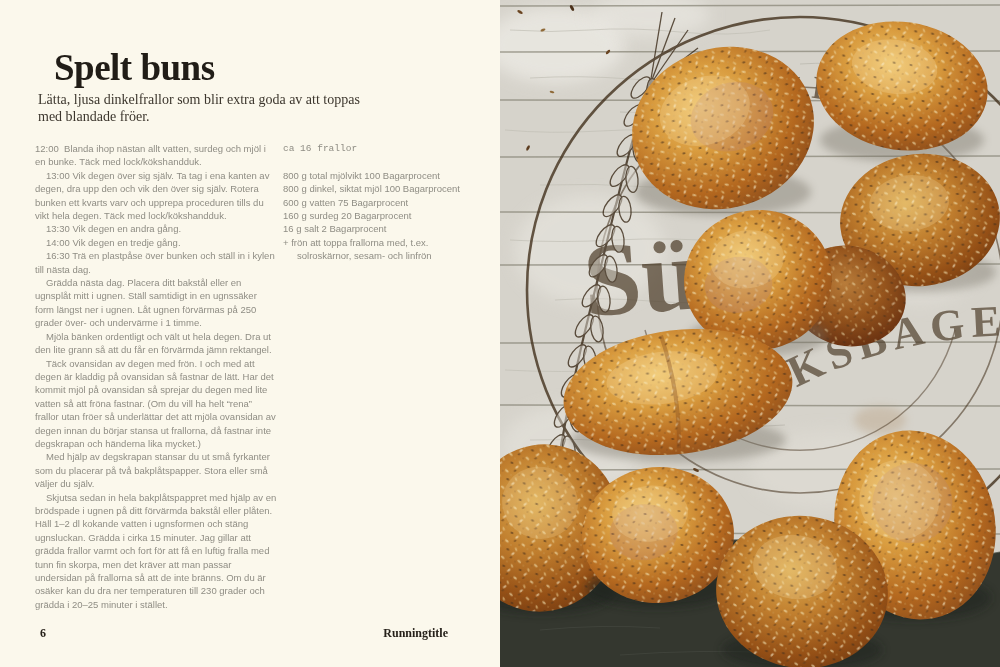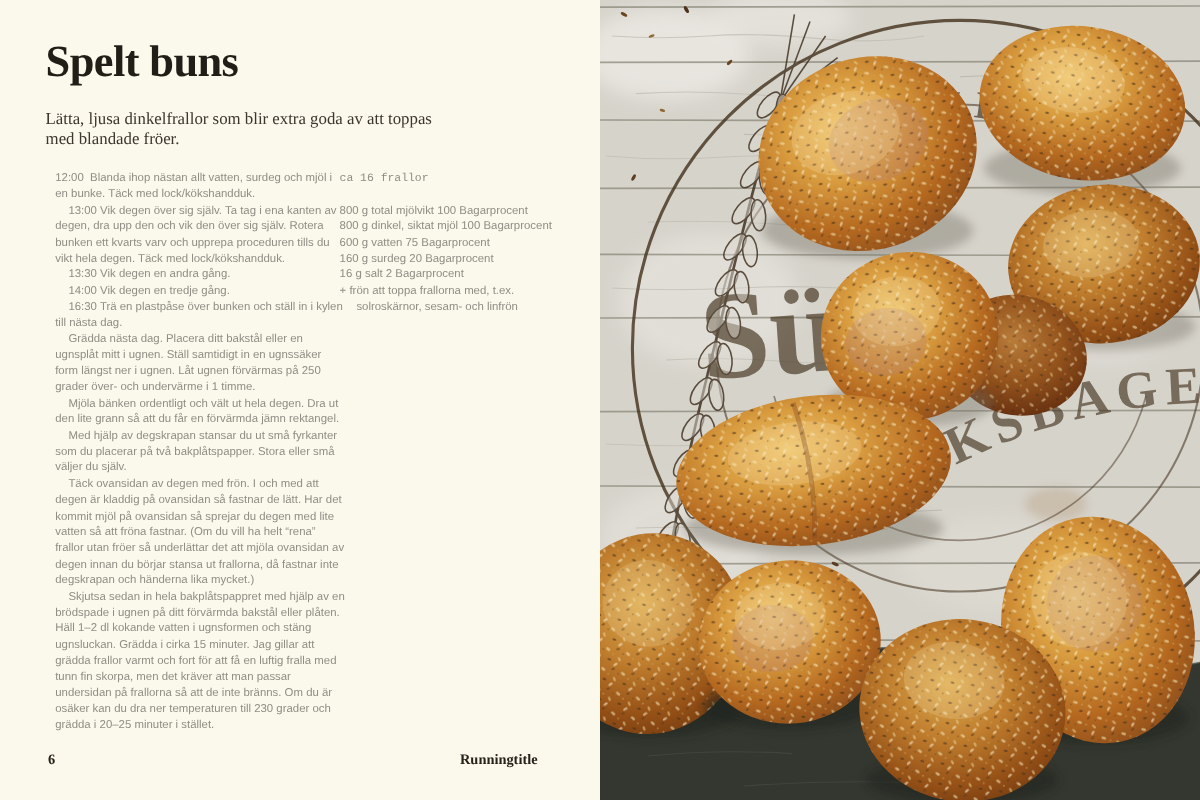--- a/index.html
+++ b/index.html
@@ -1,21 +1,21 @@
 <!DOCTYPE html>
 <html><head>
 <meta charset="utf-8">
 <style>
   html,body{margin:0;padding:0;background:#e8e4d8;}
   .spread{position:relative;width:1000px;height:667px;display:flex;overflow:hidden;background:#fbf8ec;font-family:"Liberation Sans",sans-serif;}
   .left-page{position:relative;width:500px;height:667px;background:#fbf8ec;flex:0 0 500px;}
-  .page-title{position:absolute;left:38px;top:30px;margin:0;font-family:"Liberation Serif",serif;font-weight:700;font-size:37px;letter-spacing:-0.5px;color:#211d17;}
+  .page-title{position:absolute;left:38px;top:30px;margin:16px;font-family:"Liberation Serif",serif;font-weight:700;font-size:37px;letter-spacing:-0.5px;color:#211d17;}
   .intro{position:absolute;left:38px;top:92px;width:322px;margin:0;font-family:"Liberation Serif",serif;font-size:14px;line-height:16.5px;color:#3c362d;}
   .col{position:absolute;top:142px;color:#8f8d84;font-size:9.5px;line-height:13.4px;}
-  .col1{left:46px;width:243px;}
+  .col1{left:35px;width:243px;}
   .col2{left:283px;width:205px;}
   .col p{margin:0;}
   .m{text-indent:11px;}
   .m.first{text-indent:0;}
   .yield{margin:0 0 13.4px 0 !important;font-family:Liberation Mono, monospace;}
   .ing.cont{padding-left:14px;}
   .page-number{position:absolute;left:40px;top:626px;font-family:"Liberation Serif",serif;font-weight:700;font-size:12px;color:#26211a;}
   .running-title{position:absolute;right:52px;top:626px;font-family:"Liberation Serif",serif;font-weight:700;font-size:12px;color:#26211a;}
   .photo{position:relative;width:500px;height:667px;flex:0 0 500px;overflow:hidden;}
   .photo svg{display:block;}
@@ -30,22 +30,22 @@
     <p class="intro">Lätta, ljusa dinkelfrallor som blir extra goda av att toppas med blandade fröer.</p>
 
     <div class="col col1">
       <p class="m first">12:00&nbsp; Blanda ihop nästan allt vatten, surdeg och mjöl i en bunke. Täck med lock/kökshandduk.</p>
       <p class="m">13:00 Vik degen över sig själv. Ta tag i ena kanten av degen, dra upp den och vik den över sig själv. Rotera bunken ett kvarts varv och upprepa proceduren tills du vikt hela degen. Täck med lock/kökshandduk.</p>
       <p class="m">13:30 Vik degen en andra gång.</p>
       <p class="m">14:00 Vik degen en tredje gång.</p>
       <p class="m">16:30 Trä en plastpåse över bunken och ställ in i kylen till nästa dag.</p>
       <p class="m">Grädda nästa dag. Placera ditt bakstål eller en ugnsplåt mitt i ugnen. Ställ samtidigt in en ugnssäker form längst ner i ugnen. Låt ugnen förvärmas på 250 grader över- och undervärme i 1 timme.</p>
       <p class="m">Mjöla bänken ordentligt och vält ut hela degen. Dra ut den lite grann så att du får en förvärmda jämn rektangel.</p>
+      <p class="m">Täck ovansidan av degen med frön. I och med att degen är kladdig på ovansidan så fastnar de lätt. Har det kommit mjöl på ovansidan så sprejar du degen med lite vatten så att fröna fastnar. (Om du vill ha helt “rena” frallor utan fröer så underlättar det att mjöla ovansidan av degen innan du börjar stansa ut frallorna, då fastnar inte degskrapan och händerna lika mycket.)</p>
       <p class="m">Med hjälp av degskrapan stansar du ut små fyrkanter som du placerar på två bakplåtspapper. Stora eller små väljer du själv.</p>
-      <p class="m">Täck ovansidan av degen med frön. I och med att degen är kladdig på ovansidan så fastnar de lätt. Har det kommit mjöl på ovansidan så sprejar du degen med lite vatten så att fröna fastnar. (Om du vill ha helt “rena” frallor utan fröer så underlättar det att mjöla ovansidan av degen innan du börjar stansa ut frallorna, då fastnar inte degskrapan och händerna lika mycket.)</p>
       <p class="m">Skjutsa sedan in hela bakplåtspappret med hjälp av en brödspade i ugnen på ditt förvärmda bakstål eller plåten. Häll 1–2 dl kokande vatten i ugnsformen och stäng ugnsluckan. Grädda i cirka 15 minuter. Jag gillar att grädda frallor varmt och fort för att få en luftig fralla med tunn fin skorpa, men det kräver att man passar undersidan på frallorna så att de inte bränns. Om du är osäker kan du dra ner temperaturen till 230 grader och grädda i 20–25 minuter i stället.</p>
     </div>
 
     <div class="col col2">
       <p class="yield">ca 16 frallor</p>
       <p class="ing">800 g total mjölvikt 100 Bagarprocent</p>
       <p class="ing">800 g dinkel, siktat mjöl 100 Bagarprocent</p>
       <p class="ing">600 g vatten 75 Bagarprocent</p>
       <p class="ing">160 g surdeg 20 Bagarprocent</p>
       <p class="ing">16 g salt 2 Bagarprocent</p>

